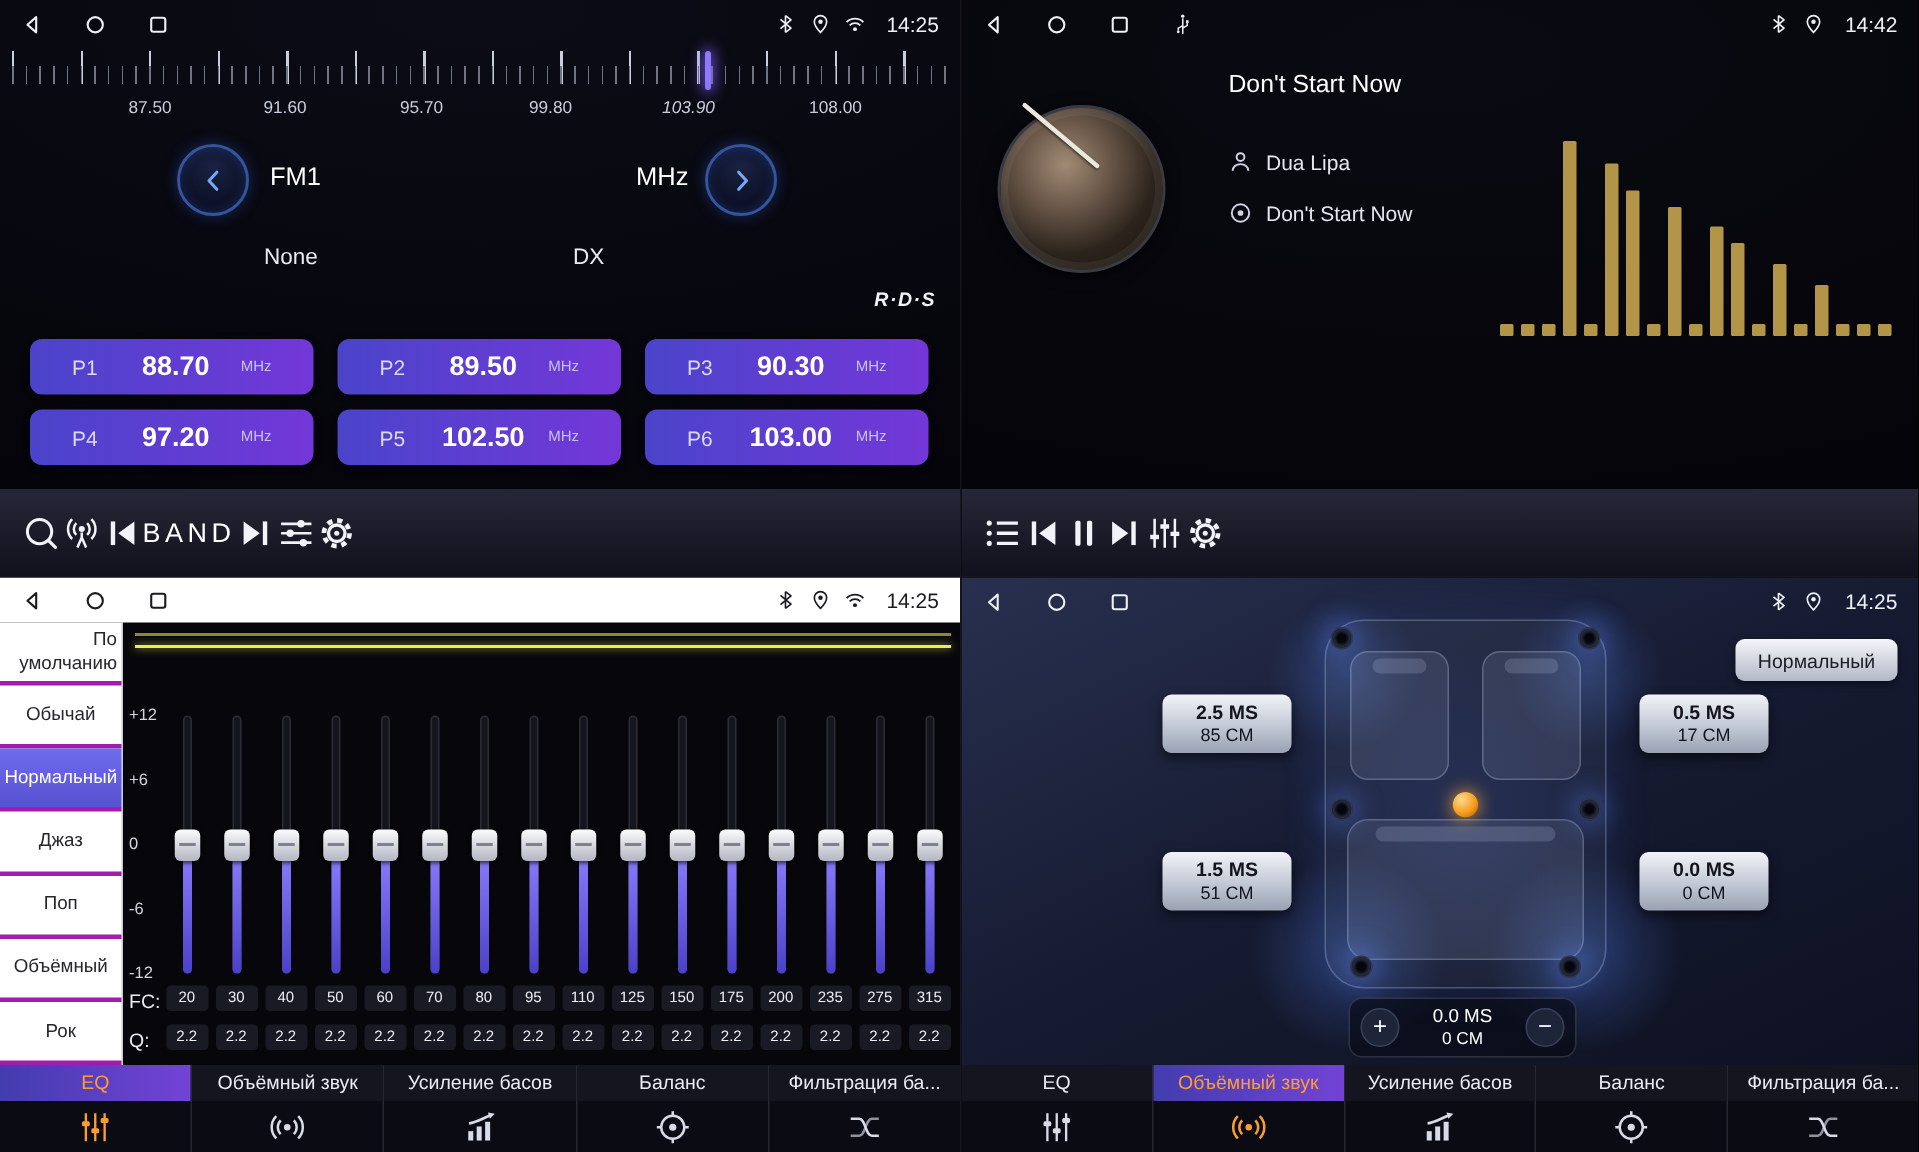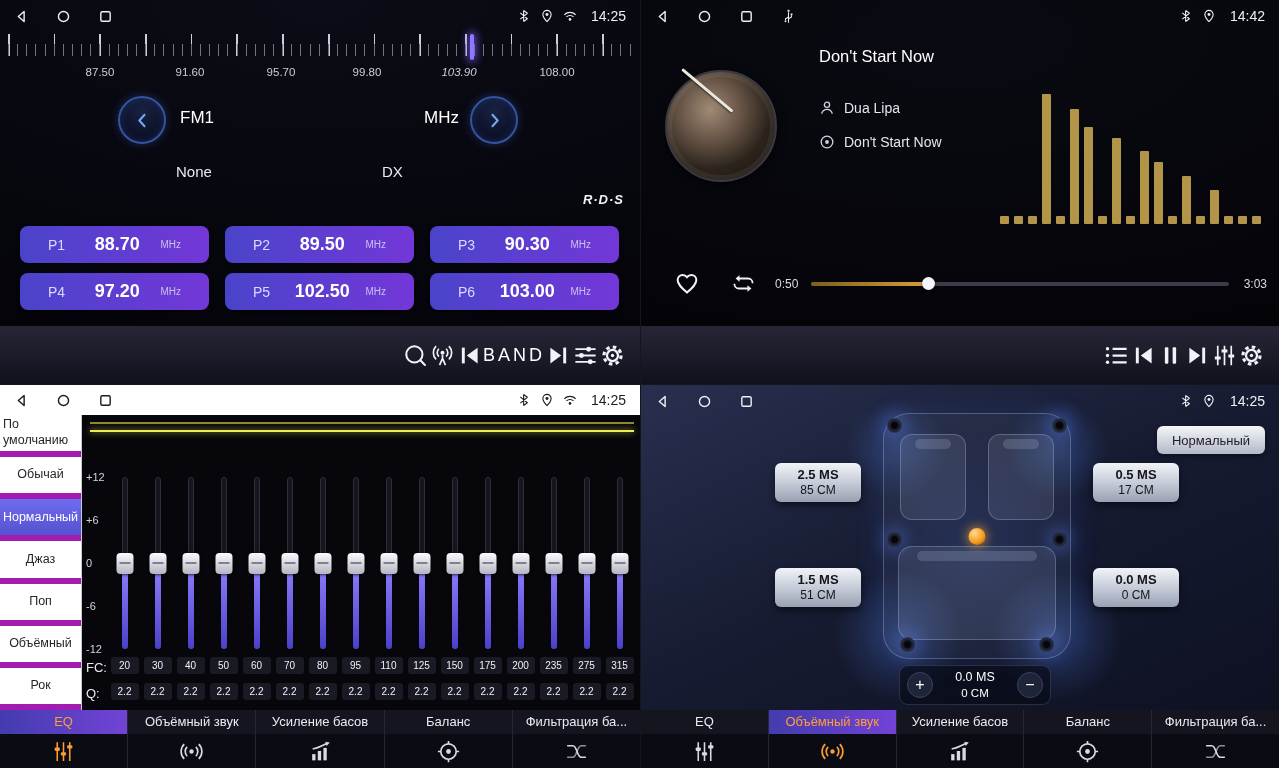--- a/index.html
+++ b/index.html
@@ -36,21 +36,21 @@
 .freqbig{position:absolute;left:232px;top:86px;width:176px;text-align:center;font-size:41px;font-weight:bold;color:#fff;letter-spacing:1px}
 .frequnit{position:absolute;left:424px;top:108px;font-size:17px;color:#fff}
 .pty{position:absolute;left:176px;top:163px;font-size:15px;color:#e9ebf2}
 .dxlbl{position:absolute;left:382px;top:163px;font-size:15px;color:#e9ebf2}
 .rds{position:absolute;right:16px;top:192px;font-size:13px;font-weight:bold;font-style:italic;color:#f2f3f8;letter-spacing:1px}
 .presets{position:absolute;left:20px;top:226px;width:602px;display:grid;grid-template-columns:repeat(3,189px);gap:10px 16px}
 .preset{height:37px;border-radius:8px;background:linear-gradient(90deg,#4a44ca,#7337d8);display:flex;align-items:center;padding:0 28px;cursor:pointer;box-shadow:0 1px 4px rgba(0,0,0,.5)}
 .preset .plabel{font-size:14px;color:#dcd9ff;width:30px}
 .preset .pfreq{flex:1;text-align:center;font-size:18px;font-weight:bold;color:#fff}
 .preset .punit{font-size:10px;color:#c8c1f0;margin-left:4px}
-.toolbar{position:absolute;left:0;right:0;bottom:0;height:58px;background:linear-gradient(180deg,#262637,#11111c);display:flex;align-items:center;justify-content:flex-end;padding:0 14px;color:#f2f3f8}
+.toolbar{position:absolute;left:0;right:0;bottom:0;height:58px;background:linear-gradient(180deg,#262637,#11111c);display:flex;align-items:center;justify-content:flex-start;padding:0 14px;color:#f2f3f8}
 .toolbar .icon svg{width:27px;height:27px}
 .toolbar .tbtn{background:none;border:none;color:#f2f3f8;cursor:pointer;display:flex;align-items:center;justify-content:center}
 .toolbar .tb-label{font-size:18px;letter-spacing:3px;color:#fff;font-family:"Liberation Sans",sans-serif}
 
 .album{position:absolute;left:24px;top:70px;width:112px;height:112px;border-radius:50%;background:radial-gradient(circle at 40% 35%,#a08b74 0%,#6b584a 30%,#2c241c 62%,#14100c 100%);border:2px solid #3a3a42;box-shadow:inset 0 0 0 5px rgba(255,255,255,.06),0 2px 10px rgba(0,0,0,.7)}
 .album::before{content:"";position:absolute;left:16px;top:-4px;width:66px;height:3px;background:#ece8dd;border-radius:2px;transform:rotate(40deg);transform-origin:0 0;box-shadow:0 1px 2px rgba(0,0,0,.6)}
 .song-title{position:absolute;left:178px;top:47px;font-size:16.5px;color:#fff}
 .meta{position:absolute;left:178px;display:flex;align-items:center;gap:9px;color:#e3e6ee;font-size:14px}
 .meta .icon{color:#cfd4e2}.meta .icon svg{width:16px;height:16px}
 .m-artist{top:100px}.m-album{top:134px}
@@ -60,21 +60,21 @@
 .pc-heart{position:absolute;left:32px;top:3px;background:none;border:none;color:#f2f3f8;cursor:pointer}
 .pc-repeat{position:absolute;left:90px;top:5px;background:none;border:none;color:#f2f3f8;cursor:pointer}
 .pc-heart svg{width:28px;height:28px}.pc-repeat svg{width:25px;height:25px}
 .pc-elapsed{position:absolute;left:134px;top:11px;font-size:12px;color:#d9dce6}
 .pc-dur{position:absolute;right:12px;top:11px;font-size:12px;color:#d9dce6}
 .pbar{position:absolute;left:170px;top:16px;width:418px;height:4px;background:#3c3c49;border-radius:2px;cursor:pointer}
 .pbar .fill{position:absolute;left:0;top:0;bottom:0;background:linear-gradient(90deg,#7c5f1e,#d99e35);border-radius:2px}
 .pbar .knob{position:absolute;top:-5px;width:13px;height:13px;border-radius:50%;background:#f4f6fa;box-shadow:0 1px 3px rgba(0,0,0,.6)}
 
 .eq-side{position:absolute;left:0;top:30px;width:82px;bottom:58px;background:#fff;border-right:1px solid #c9c9d0;display:flex;flex-direction:column}
-.eq-side .item{flex:1;border-bottom:6px solid #a21caf;color:#26262c;font-size:12.5px;display:flex;align-items:center;justify-content:center;text-align:left;padding:2px 3px;line-height:1.25;cursor:pointer}
+.eq-side .item{flex:1;border-bottom:3px solid #a21caf;color:#26262c;font-size:12.5px;display:flex;align-items:center;justify-content:center;text-align:right;padding:2px 3px;line-height:1.25;cursor:pointer}
 .eq-side .item.sel{background:linear-gradient(180deg,#6f6cee,#5651d0);color:#fff}
 .eq-panel{position:absolute;left:82px;right:0;top:30px;bottom:58px;background:#07070b}
 .eq-curve-dim{position:absolute;left:8px;right:6px;top:7px;height:2px;background:#8a8a2e}
 .eq-curve{position:absolute;left:8px;right:6px;top:15px;height:2px;background:#ecec55;box-shadow:0 0 6px rgba(240,240,80,.8)}
 .db-scale span{position:absolute;left:4px;font-size:11px;color:#d2d5df}
 .bands{position:absolute;left:26px;top:62px;display:flex}
 .band{position:relative;width:33px;height:172px}
 .band .track{position:absolute;left:50%;margin-left:-3px;top:0;bottom:0;width:6px;background:#15151d;border:1px solid #2d2d3a;border-radius:3px}
 .band .fill{position:absolute;left:50%;margin-left:-3px;bottom:0;width:6px;border-radius:0 0 3px 3px;background:linear-gradient(180deg,#8f80ff,#4b40c8)}
 .band .handle{position:absolute;left:50%;transform:translateX(-50%);width:17px;height:21px;border-radius:4px;background:linear-gradient(180deg,#fbfbfd,#b4b6c2);box-shadow:0 1px 3px rgba(0,0,0,.7);cursor:grab}
@@ -363,41 +363,20 @@
         <i style="height: 73px; background: rgb(179, 149, 74);"></i>
         <i style="height: 62px; background: rgb(179, 149, 74);"></i>
         <i style="height: 8px; background: rgb(179, 149, 74);"></i>
         <i style="height: 48px; background: rgb(179, 149, 74);"></i>
         <i style="height: 8px; background: rgb(179, 149, 74);"></i>
         <i style="height: 34px; background: rgb(179, 149, 74);"></i>
         <i style="height: 8px; background: rgb(179, 149, 74);"></i>
         <i style="height: 8px; background: rgb(179, 149, 74);"></i>
         <i style="height: 8px; background: rgb(179, 149, 74);"></i>
       </div>
-    <div class="pc-row">
-      <button class="pc-heart"><span class="icon">
-            <svg viewBox="0 0 24 24" fill="none" stroke="currentColor" stroke-width="1.7">
-              <path d="M12 20.2 C7.2 16 4 13 4 9.4 C4 7 5.9 5.1 8.3 5.1 C9.8 5.1 11.1 5.8 12 7 C12.9 5.8 14.2 5.1 15.7 5.1 C18.1 5.1 20 7 20 9.4 C20 13 16.8 16 12 20.2 Z"></path>
-            </svg>
-          </span></button>
-      <button class="pc-repeat"><span class="icon">
-            <svg viewBox="0 0 24 24" fill="none" stroke="currentColor" stroke-width="1.7">
-              <path d="M7.5 7.2 h9 a4.2 4.2 0 0 1 4.2 4.2 v0.4"></path>
-              <path d="M16.5 16.8 h-9 a4.2 4.2 0 0 1 -4.2 -4.2 v-0.4"></path>
-              <polygon points="8.2,4 8.2,10.4 4.4,7.2" fill="currentColor" stroke="none"></polygon>
-              <polygon points="15.8,13.6 15.8,20 19.6,16.8" fill="currentColor" stroke="none"></polygon>
-            </svg>
-          </span></button>
-      <span class="pc-elapsed">0:50</span>
-      <div class="pbar">
-        <div class="fill" id="p-fill" style="width: 28%;"></div>
-        <div class="knob" id="p-knob" style="left: calc(28% - 6px);"></div>
-      </div>
-      <span class="pc-dur">3:03</span>
-    </div>
     <div class="toolbar" id="player-toolbar">
         <button class="tbtn">
           <span class="icon">
             <svg viewBox="0 0 24 24" stroke="currentColor" fill="none">
               <path d="M8.5 6 h12.5 M8.5 12 h12.5 M8.5 18 h12.5" stroke-width="2"></path>
               <circle cx="4" cy="6" r="1.5" fill="currentColor" stroke="none"></circle>
               <circle cx="4" cy="12" r="1.5" fill="currentColor" stroke="none"></circle>
               <circle cx="4" cy="18" r="1.5" fill="currentColor" stroke="none"></circle>
             </svg>
           </span>

